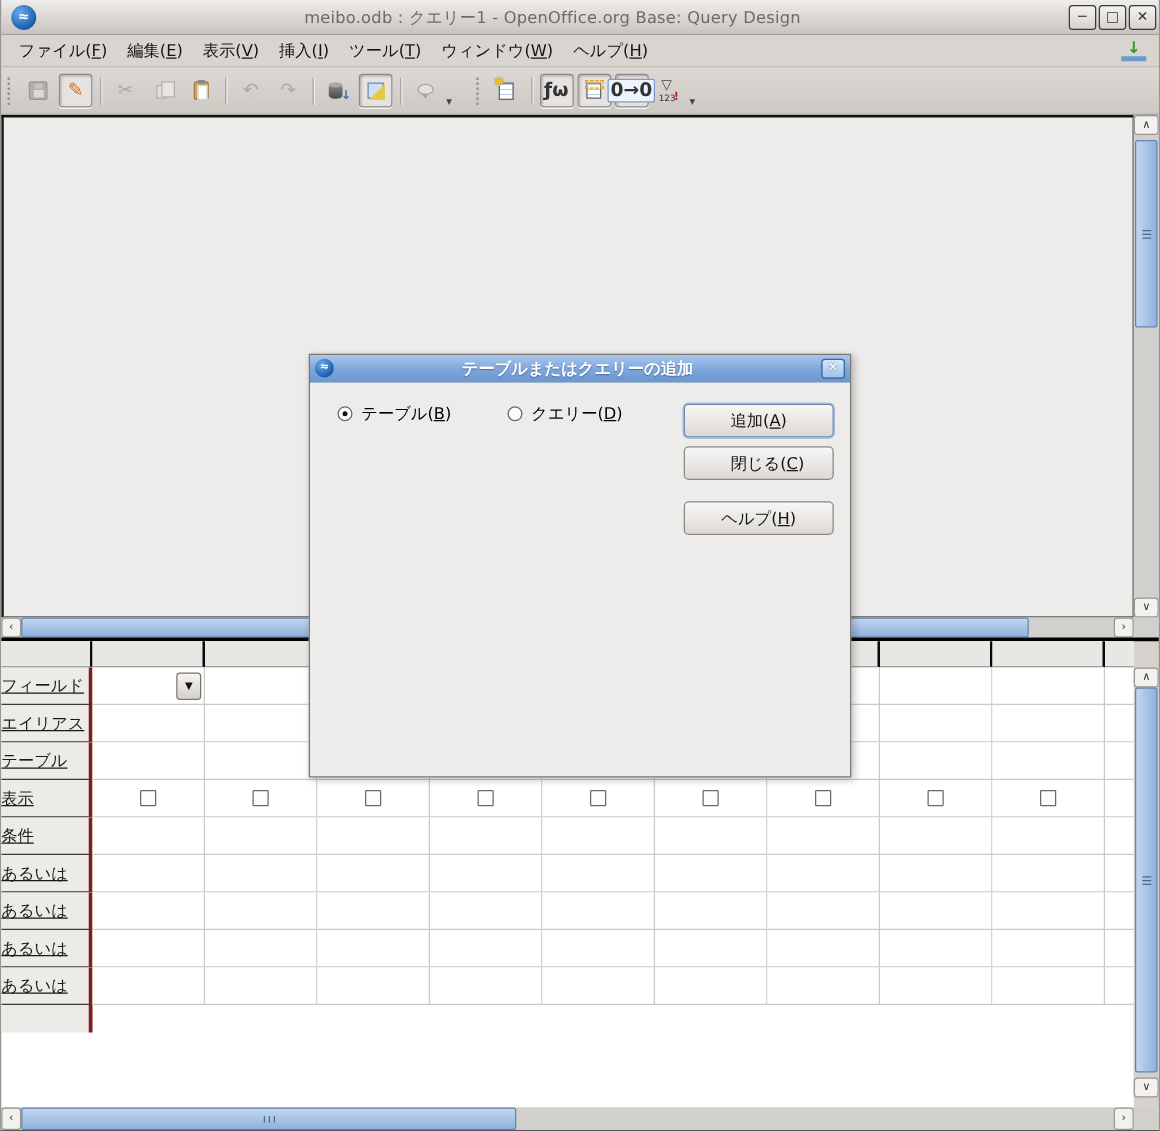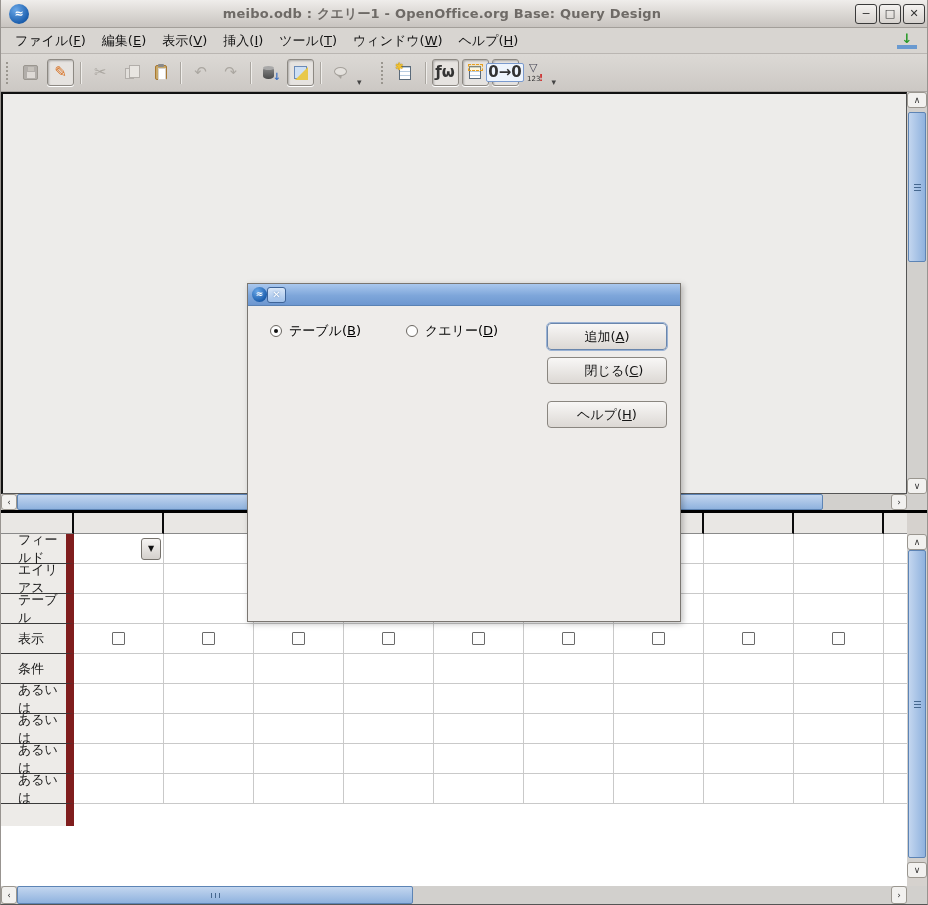--- a/index.html
+++ b/index.html
@@ -7,21 +7,21 @@
   #window{position:relative;width:928px;height:905px;background:#d6d2ce;overflow:hidden;
           border-left:1px solid #989490;border-right:1px solid #989490;border-bottom:1px solid #555;}
   
   .titlebar{position:absolute;left:0;top:0;width:928px;height:28px;
     background:linear-gradient(180deg,#efedeb 0%,#dddad6 45%,#c8c4c0 100%);
     border-bottom:1px solid #a39f9a;display:flex;align-items:center;}
   .logo{width:20px;height:20px;margin-left:8px;border-radius:50%;
     background:radial-gradient(circle at 35% 30%,#6aa8e8,#1c5fae 70%,#0d3f7e);
     display:flex;align-items:center;justify-content:center;flex:0 0 auto;}
   .logo span{color:#fff;font-size:11px;font-weight:bold;line-height:1;}
-  .title{flex:1;text-align:center;font-size:13px;font-weight:bold;color:#6e6a66;letter-spacing:.2px;}
+  .title{flex:1;text-align:center;font-size:13px;font-weight:normal;color:#6e6a66;letter-spacing:.2px;}
   .win-controls{display:flex;gap:2px;margin-right:4px;}
   .win-btn{width:22px;height:20px;border:1px solid #3a3a3a;border-radius:3px;
     background:linear-gradient(180deg,#f4f2f0,#d6d2ce);color:#333;font-size:11px;
     display:flex;align-items:center;justify-content:center;line-height:1;}
   
   .menubar{position:absolute;left:0;top:28px;width:928px;height:26px;background:#d8d5d1;
     border-bottom:1px solid #bab6b2;display:flex;align-items:center;padding-left:6px;font-size:13px;color:#141414;}
   .menu-item{padding:3px 8px;border-radius:2px;white-space:nowrap;}
   .load-doc{margin-left:auto;margin-right:12px;width:20px;height:16px;position:relative;
     border-bottom:4px solid #6a9ad0;display:flex;align-items:flex-end;justify-content:center;}
@@ -87,22 +87,22 @@
   .grip-v::before{content:"";display:block;width:7px;height:0;border-top:1px solid #46688f;margin-top:2px;}
   .corner{position:absolute;background:#d2d0cd;}
   
   .splitter{position:absolute;left:0;top:510px;width:928px;height:3px;background:#000;}
   
   .grid{position:absolute;left:0;top:513px;width:906px;height:373px;background:#fff;font-size:13px;color:#1a1a1a;}
   .g-row{display:flex;height:30px;}
   .g-row.g-header{height:21px;}
   .g-hcell{background:#e9e7e4;border-right:2px solid #0a0a0a;border-bottom:1px solid #8a8a8a;height:100%;}
   .g-hcell:last-child{border-right:none;}
-  .g-rowhead{background:#edebe8;border-right:8px solid #7f1d1d;border-bottom:1px solid #3a3a3a;
-    padding-left:17px;display:flex;align-items:center;height:100%;}
+  .g-rowhead{background:#edebe8;border-right:3px solid #7f1d1d;border-bottom:1px solid #3a3a3a;
+    padding-left:0;display:flex;align-items:center;height:100%;text-decoration:underline;}
   .g-cell{border-right:1px solid #c9c9c9;border-bottom:1px solid #c9c9c9;height:100%;
     display:flex;align-items:center;background:#fff;}
   .g-cell.g-partial{border-right:none;}
   .g-cell.center{justify-content:center;}
   .g-check{width:13px;height:13px;border:1px solid #6a6a6a;background:#fdfdfd;border-radius:1px;}
   .g-dd{margin-left:auto;margin-right:2px;width:20px;height:22px;border:1px solid #76726c;border-radius:3px;
     background:linear-gradient(180deg,#f6f4f2,#d4d0cc);font-size:8px;color:#111;
     display:flex;align-items:center;justify-content:center;}
   .g-row.g-tail{height:22px;}
   .g-tailhead{border-bottom:none;}
@@ -432,20 +432,21 @@
     </div>
     <span class="sb-arrow">›</span>
   </div>
   <div class="corner" style="left:906px;top:886px;width:22px;height:18px;"></div>
 
   <div class="dialog">
     <div class="dlg-title">
       <span class="dlg-logo">
           <span>≈</span>
         </span>
+      <span class="dlg-title-text">テーブルまたはクエリーの追加</span>
       <span class="dlg-close">✕</span>
     </div>
     <div class="dlg-body">
       <span class="radio-row r1">
         <span class="radio checked"></span>
         <span>テーブル(<u>B</u>)</span>
       </span>
       <span class="radio-row r2">
         <span class="radio"></span>
         <span>クエリー(<u>D</u>)</span>

